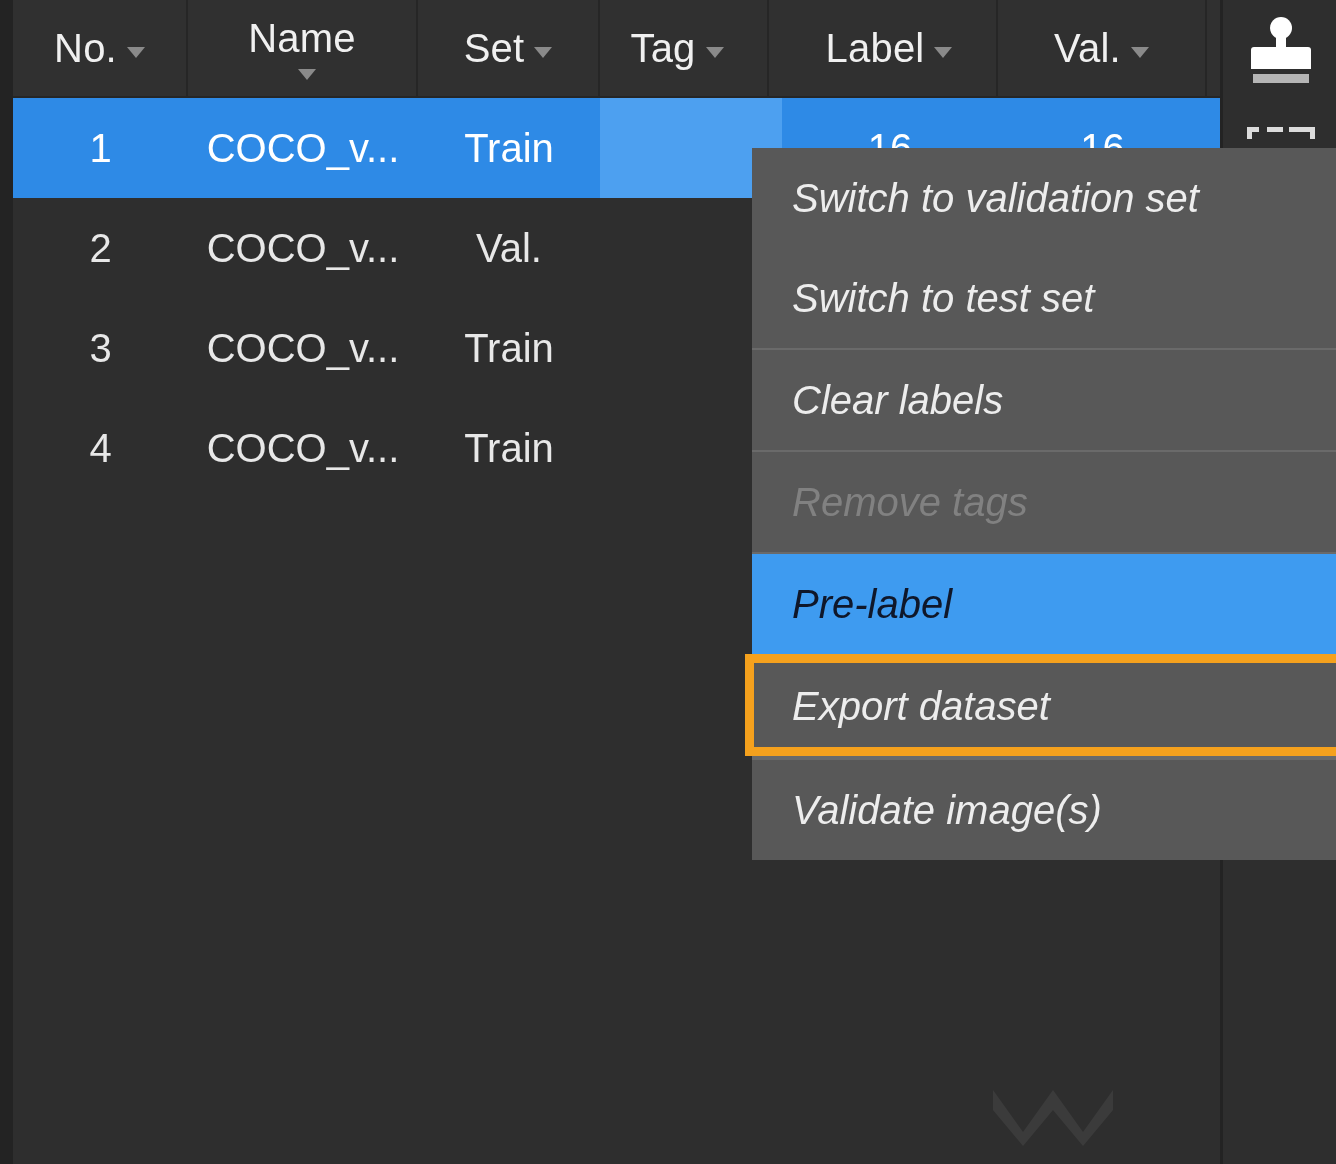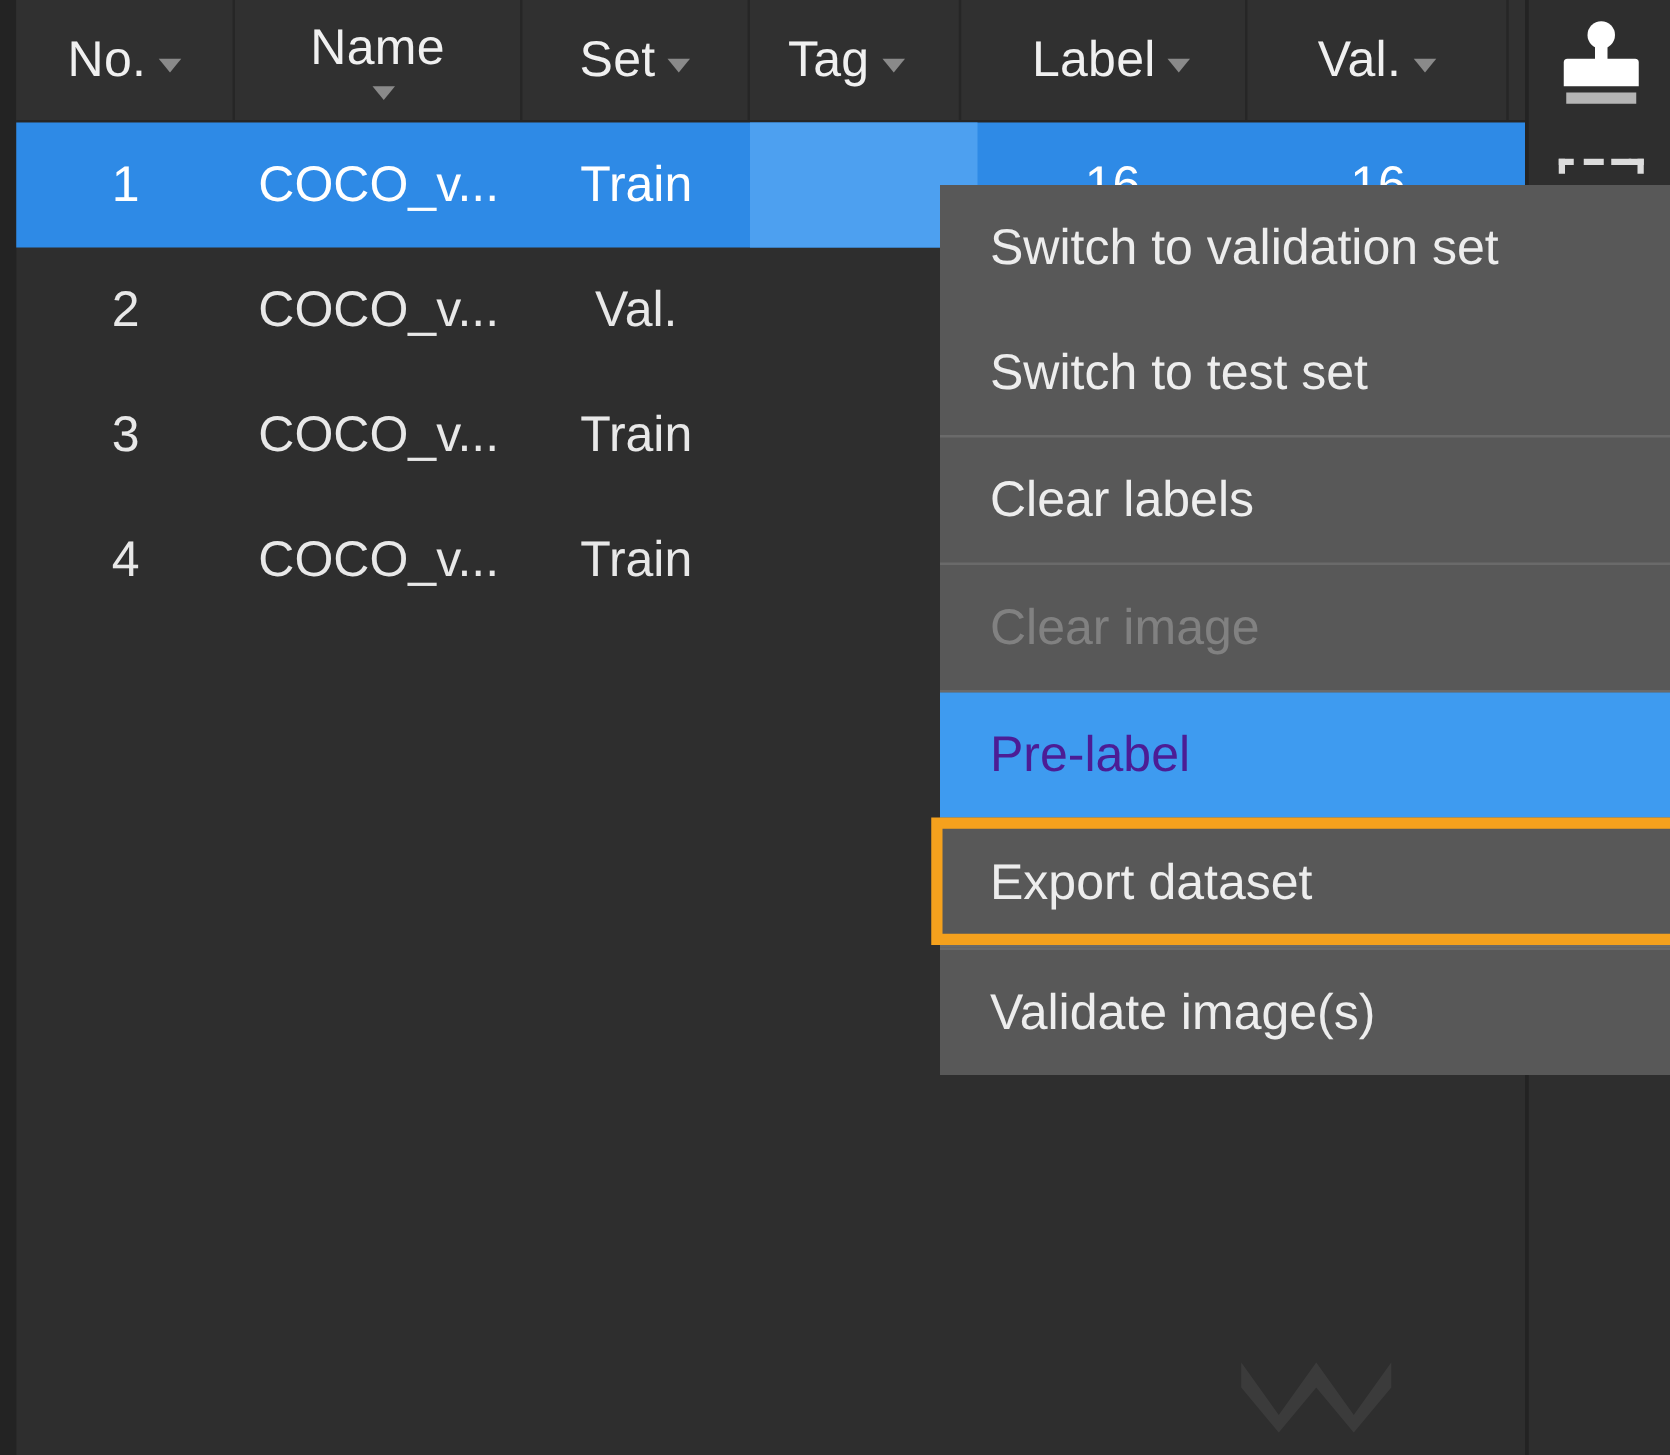--- a/index.html
+++ b/index.html
@@ -93,30 +93,31 @@
   .m-tr-h{ right:0; top:0; width:12px; height:5px; }
   .m-tr-v{ right:0; top:0; width:5px; height:12px; }
   .m-bl-v{ left:0; bottom:0; width:5px; height:12px; }
   .m-br-v{ right:0; bottom:0; width:5px; height:12px; }
 
   
   .ctx-menu{
     position:absolute; left:752px; top:148px; width:584px;
     background:#585858;
     z-index:50;
+    font-style:italic;
   }
   .mi{
     position:relative; height:100px;
     display:flex; align-items:center;
     color:#ededed; font-size:40px; font-weight:400;
     padding-left:40px; padding-right:40px;
     white-space:nowrap;
   }
   .mi.disabled{ color:#818181; }
-  .mi.active{ background:#3e9bf0; color:#4c1d95; }
+  .mi.active{ background:#3e9bf0; color:#0f172a; }
   .mi .shortcut{
     margin-left:auto; color:#e7e7e7; font-size:40px;
   }
   .sep{ height:2px; background:#6a6a6a; margin:0; }
 
   
   .hl-box{
     position:absolute; left:745px; top:654px;
     width:600px; height:102px;
     border:9px solid #f5a11d;
@@ -235,21 +236,21 @@
       </div>
       <div class="mi">
         <span>Switch to test set</span>
       </div>
       <div class="sep"></div>
       <div class="mi">
         <span>Clear labels</span>
       </div>
       <div class="sep"></div>
       <div class="mi disabled">
-        <span>Clear image</span>
+        <span>Remove tags</span>
       </div>
       <div class="sep"></div>
       <div class="mi active">
         <span>Pre-label</span>
       </div>
       <div class="sep"></div>
       <div class="mi">
         <span>Export dataset</span>
       </div>
       <div class="sep"></div>

